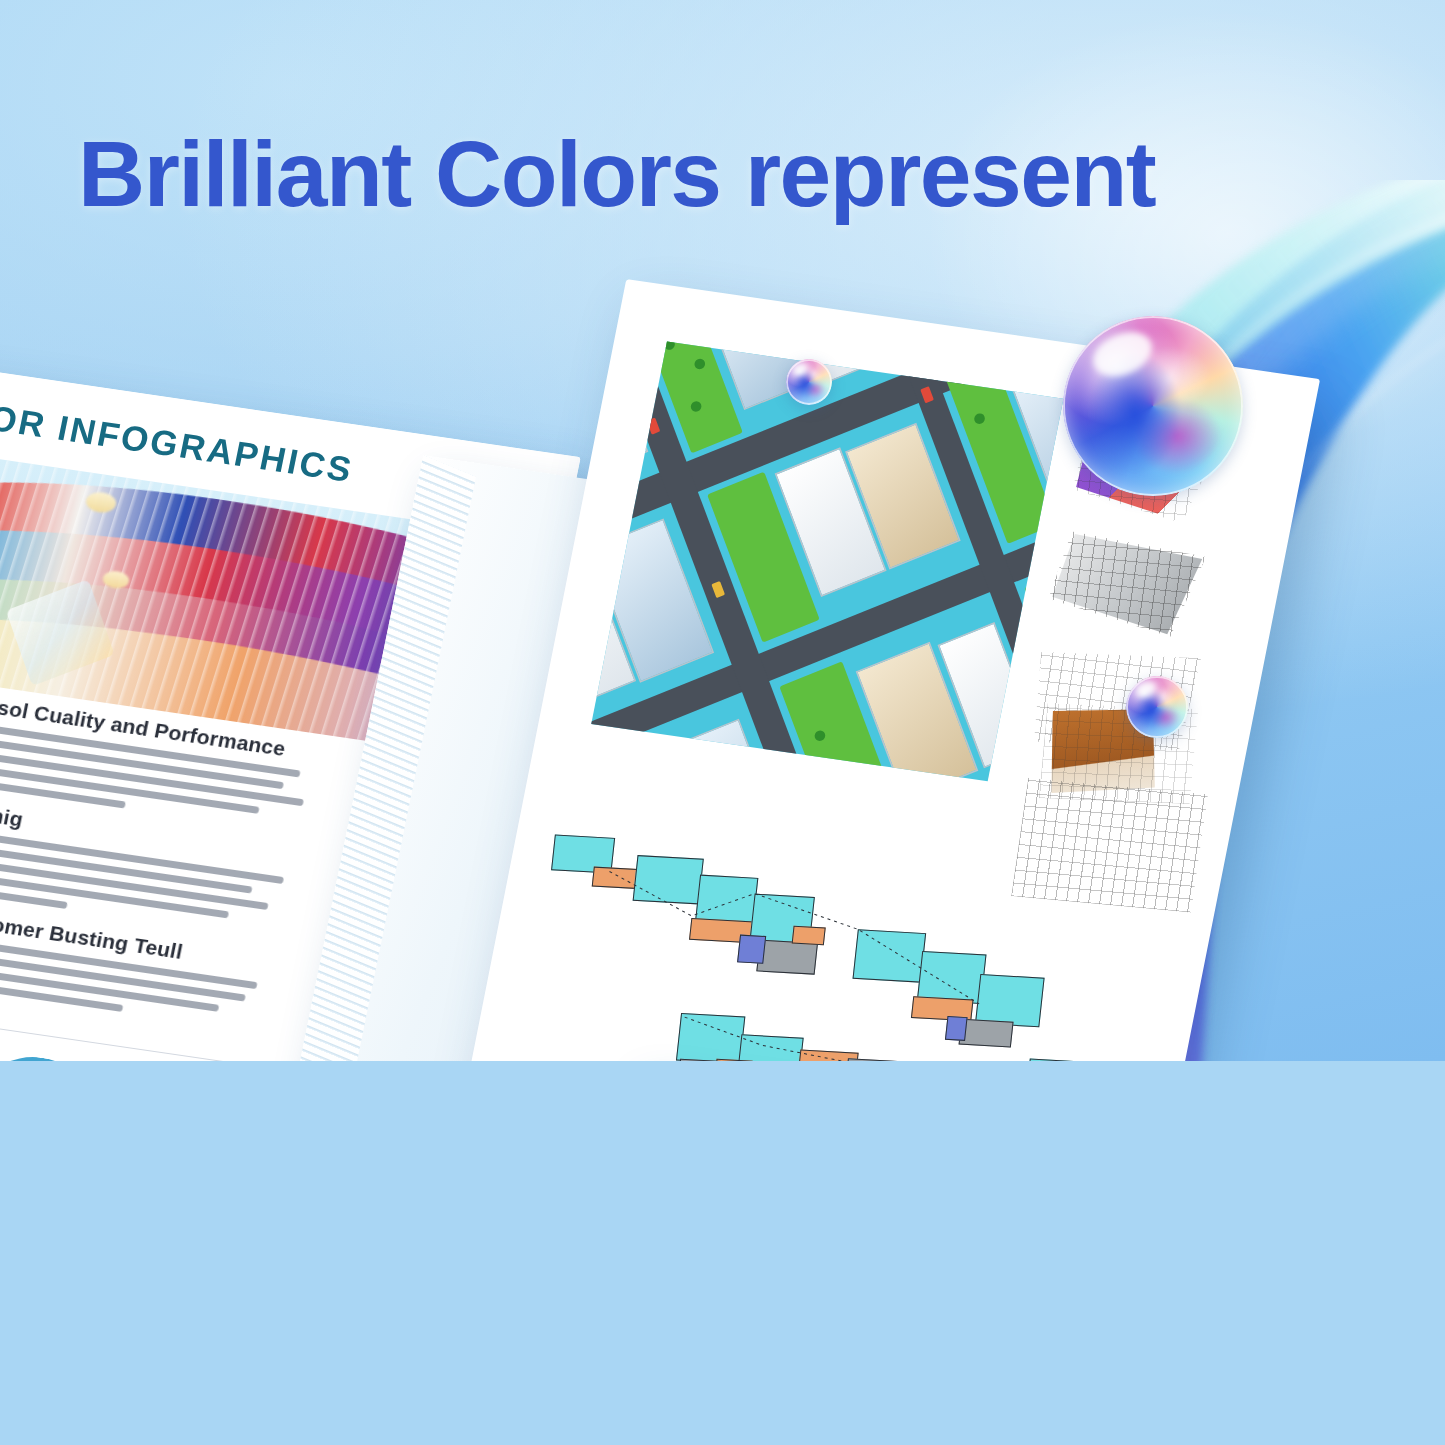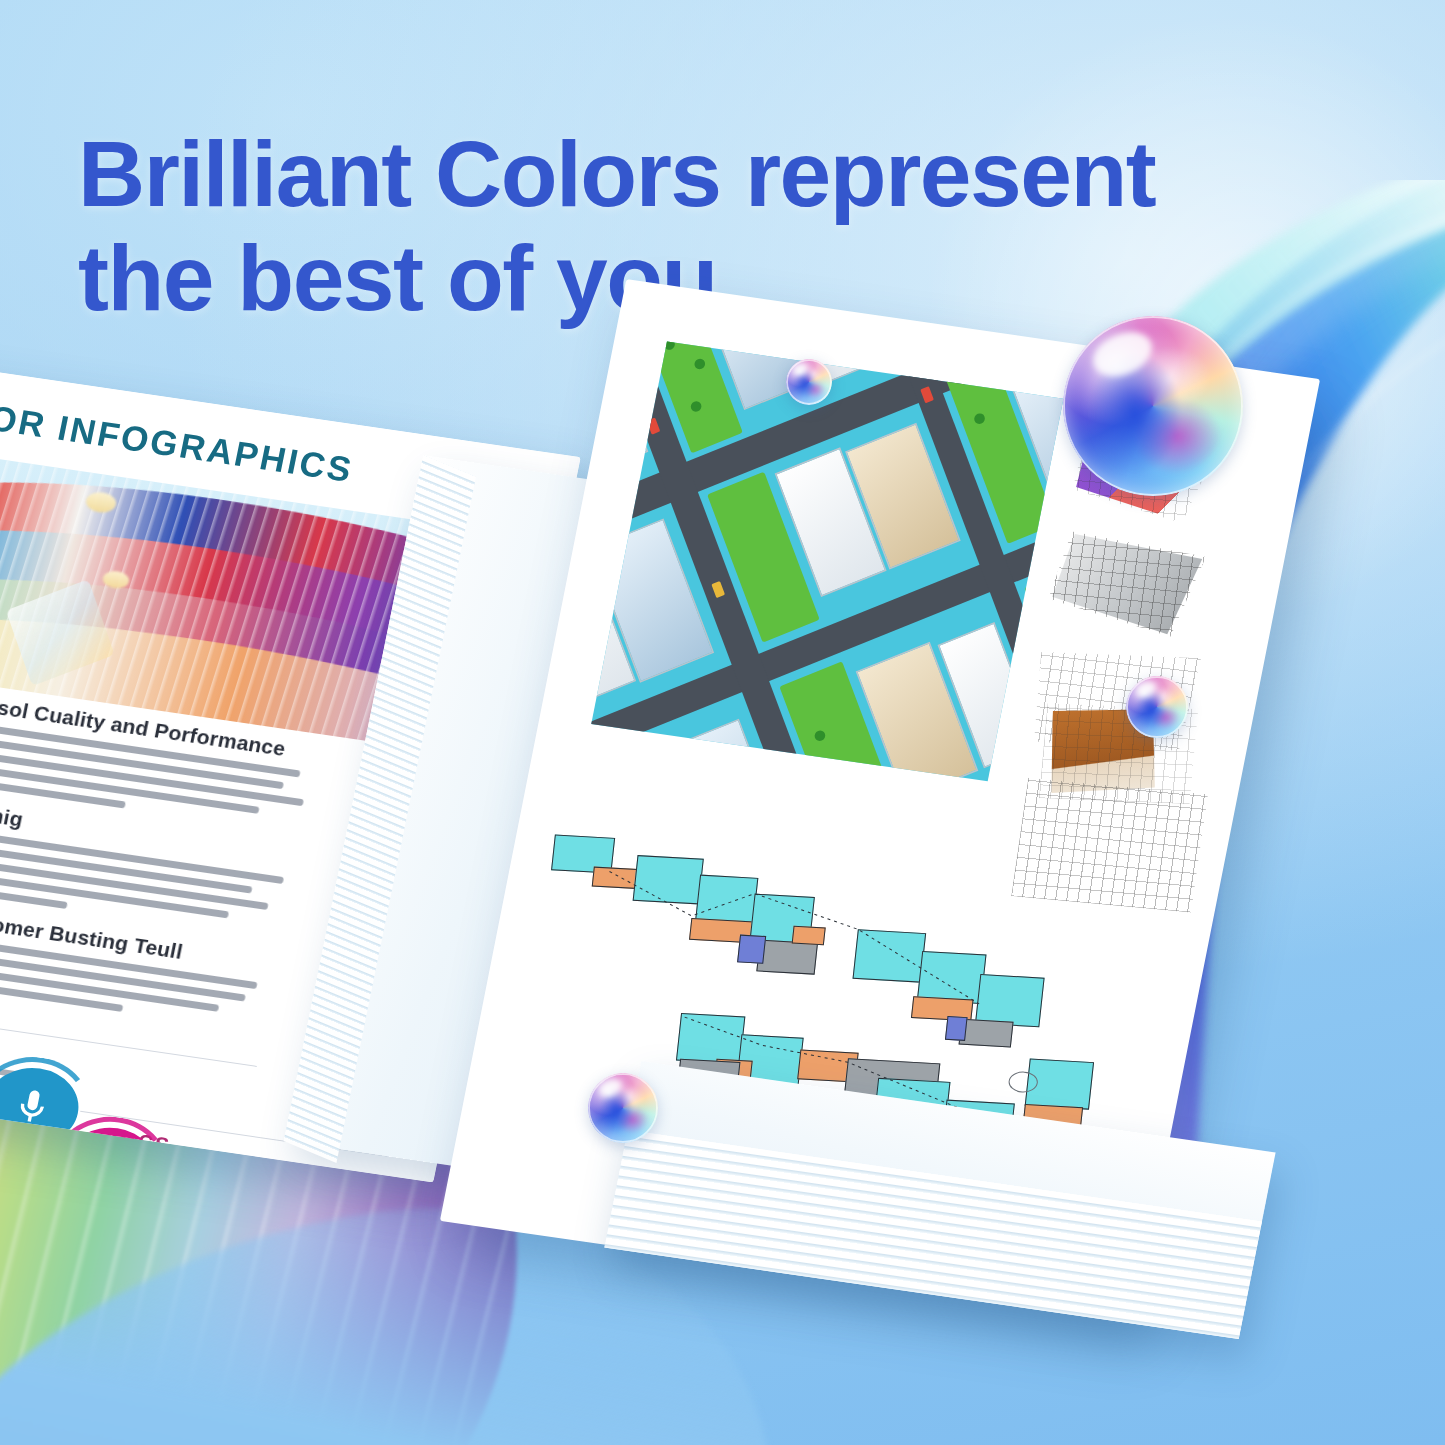--- a/index.html
+++ b/index.html
@@ -1,21 +1,21 @@
 <!DOCTYPE html>
 <html><head>
 <meta charset="utf-8">
 <style>
   html,body{margin:0;padding:0;}
   body{
     width:1445px;height:1445px;overflow:hidden;
     font-family:"Liberation Sans", sans-serif;
     background:#a9d6f4;
   }
-  #stage{position:relative;width:1445px;height:1445px;overflow:hidden;}
+  #stage{position:relative;width:1445px;height:1061px;overflow:hidden;}
 
   
   .bg{position:absolute;inset:0;
     background:
       radial-gradient(120% 90% at 78% 18%, #d9eefb 0%, rgba(217,238,251,0) 55%),
       radial-gradient(90% 70% at 20% 8%, #bfe2f8 0%, rgba(191,226,248,0) 60%),
       linear-gradient(168deg,#a9d6f4 0%, #a5d2f3 32%, #8ec7f2 68%, #7fbdf0 100%);
   }
   .bg-glow{position:absolute;left:55%;top:-8%;width:60%;height:60%;
     background:radial-gradient(closest-side, rgba(255,255,255,.55), rgba(255,255,255,0) 70%);}
@@ -213,21 +213,20 @@
       <path d="M600,150 C480,220 390,330 330,470 C285,580 262,760 250,1000" stroke="#ffffff" stroke-opacity=".30" stroke-width="4" fill="none" filter="url(#sb)"></path>
     </svg>
   </div>
 
   <div class="swirl"></div>
   <div class="swirl-lines"></div>
   <div class="swirl-mask"></div>
 
   <h1 class="headline">
     <span>Brilliant Colors represent</span>
-    <span class="l2">the best of you</span>
   </h1>
 
   <div class="sheet poster-left">
     <div class="pl-head">
       <div class="pl-title">CTOR INFOGRAPHICS</div>
     </div>
 
     <div class="pl-wave">
       <div class="pl-wave-band" style="top:8px;background:linear-gradient(92deg,#e0453f 0%,#e0453f 22%,#f3f1ee 34%,#2f4fb5 46%,#d8384a 62%,#7b3fb0 76%,#2f4fb5 100%);"></div>
       <div class="pl-wave-band" style="top:58px;height:140px;background:linear-gradient(92deg,#2f4fb5 0%,#3a9bd8 20%,#f0e7e0 34%,#d8384a 50%,#8d3fae 68%,#2f4fb5 86%,#3f8ecb 100%);"></div>

